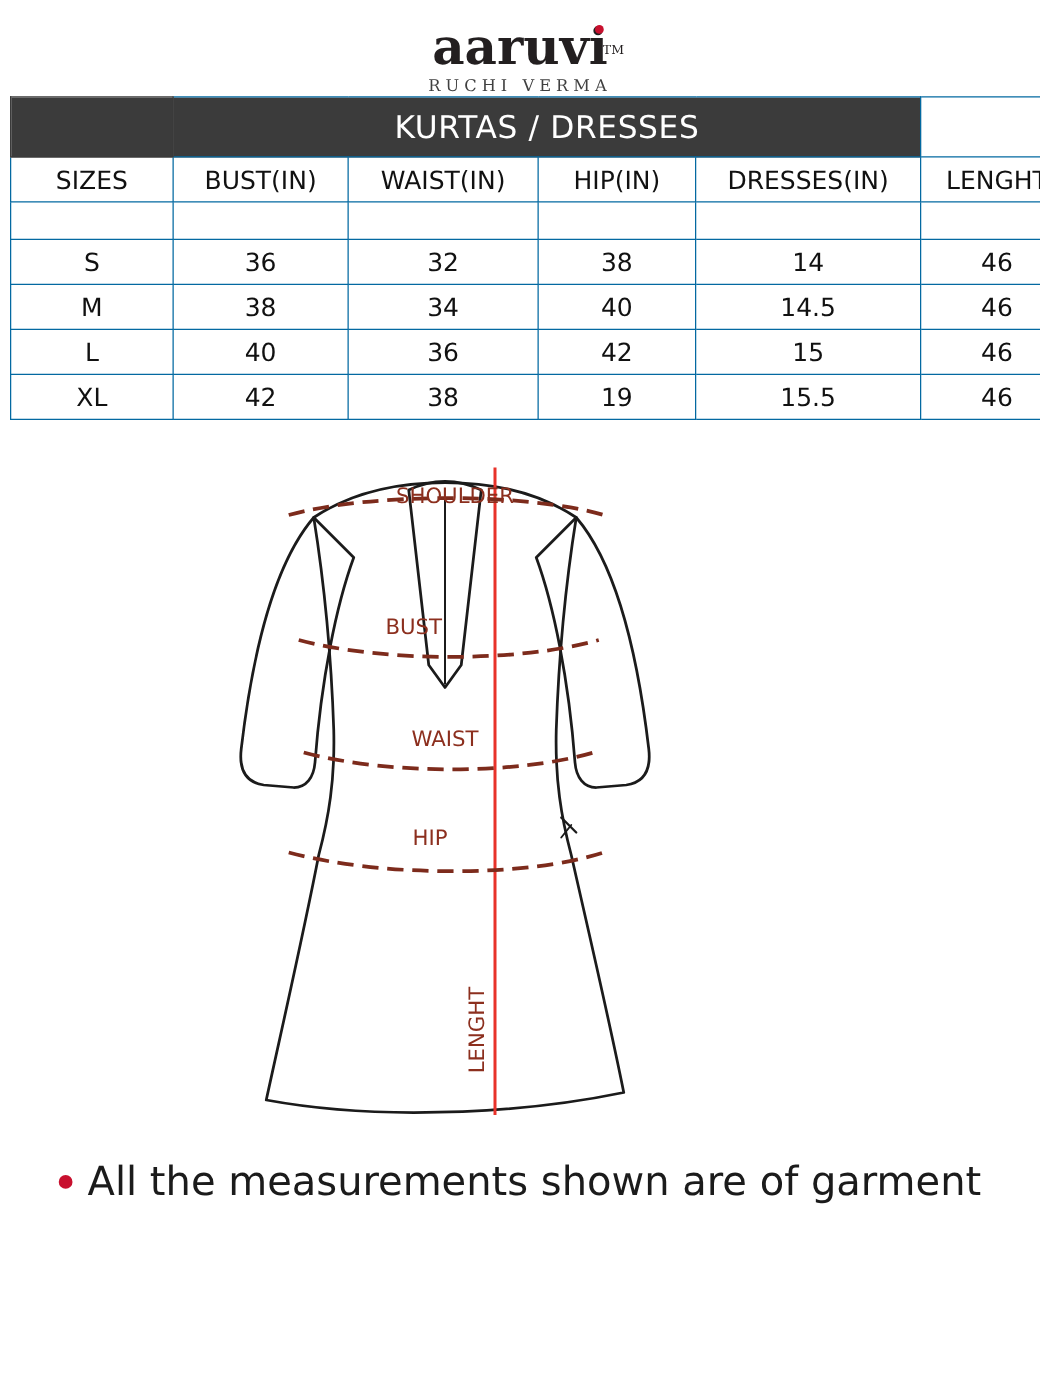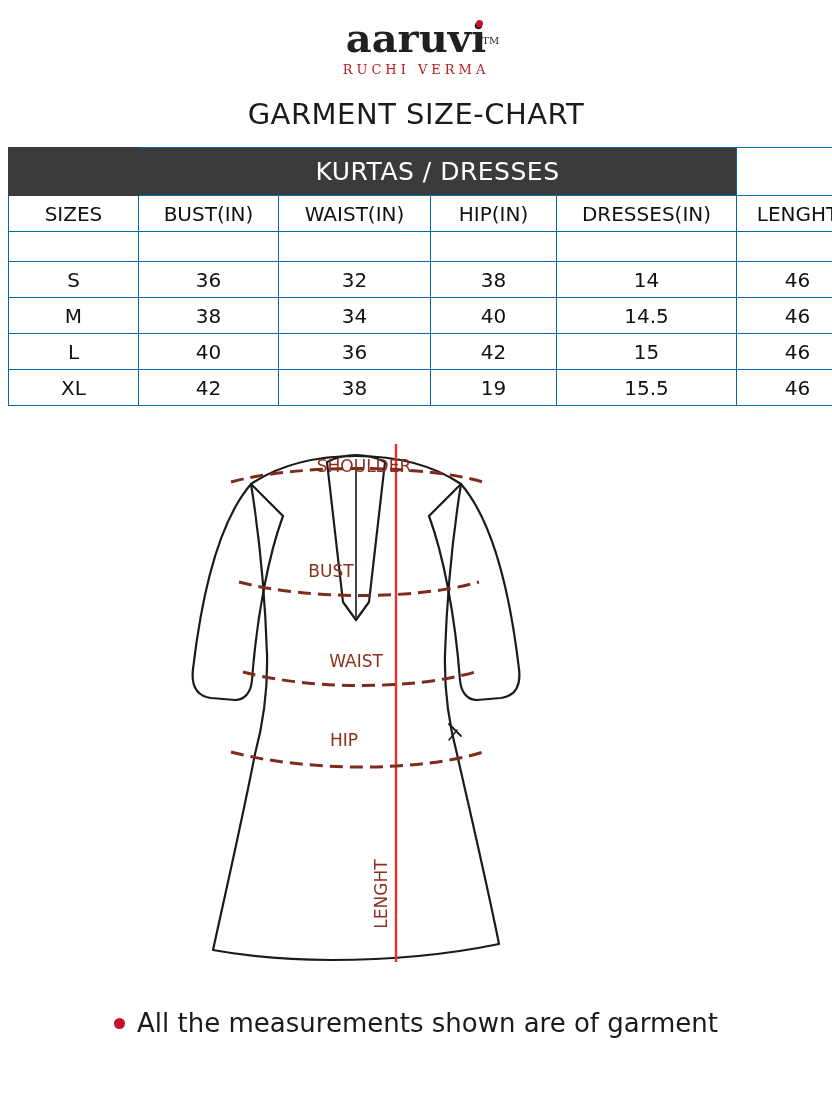--- a/index.html
+++ b/index.html
@@ -47,21 +47,21 @@
     width: 7px; height: 7px;
     border-radius: 50%;
     background: #c8102e;
     top: 2px;
     right: 3px;
   }
   .brand-sub {
     font-family: "DejaVu Serif", serif;
     font-size: 13px;
     letter-spacing: 4px;
-    color: #b91c1c;
+    color: #404040;
     margin-top: 4px;
   }
 
   
   .doc-title {
     text-align: center;
     font-size: 29px;
     letter-spacing: 0.5px;
     margin-top: 20px;
     margin-bottom: 16px;
@@ -126,22 +126,22 @@
     padding-left: 14px;
   }
   .illus svg { display: block; margin: 0 auto; }
 
   
   .footnote {
     display: flex;
     align-items: center;
     justify-content: center;
     gap: 12px;
-    margin-top: 24px;
-    font-size: 26px;
+    margin-top: 12px;
+    font-size: 32px;
     color: #1b1b1b;
   }
   .footnote .bullet {
     width: 11px; height: 11px;
     border-radius: 50%;
     background: #c8102e;
     display: inline-block;
     flex: none;
   }
 </style>
@@ -152,21 +152,20 @@
 
   <div class="brand">
     <div class="brand-name">
       <span>aaruvi</span>
       <span class="tm">TM</span>
       <span class="brand-dot"></span>
     </div>
     <div class="brand-sub">RUCHI VERMA</div>
   </div>
 
-  <div class="doc-title">GARMENT SIZE-CHART</div>
 
   <div class="table-wrap">
     <table class="size-chart">
       <colgroup>
         <col class="c0">
           <col class="c1">
           <col class="c2">
           <col class="c3">
           <col class="c4">
           <col class="c5">

